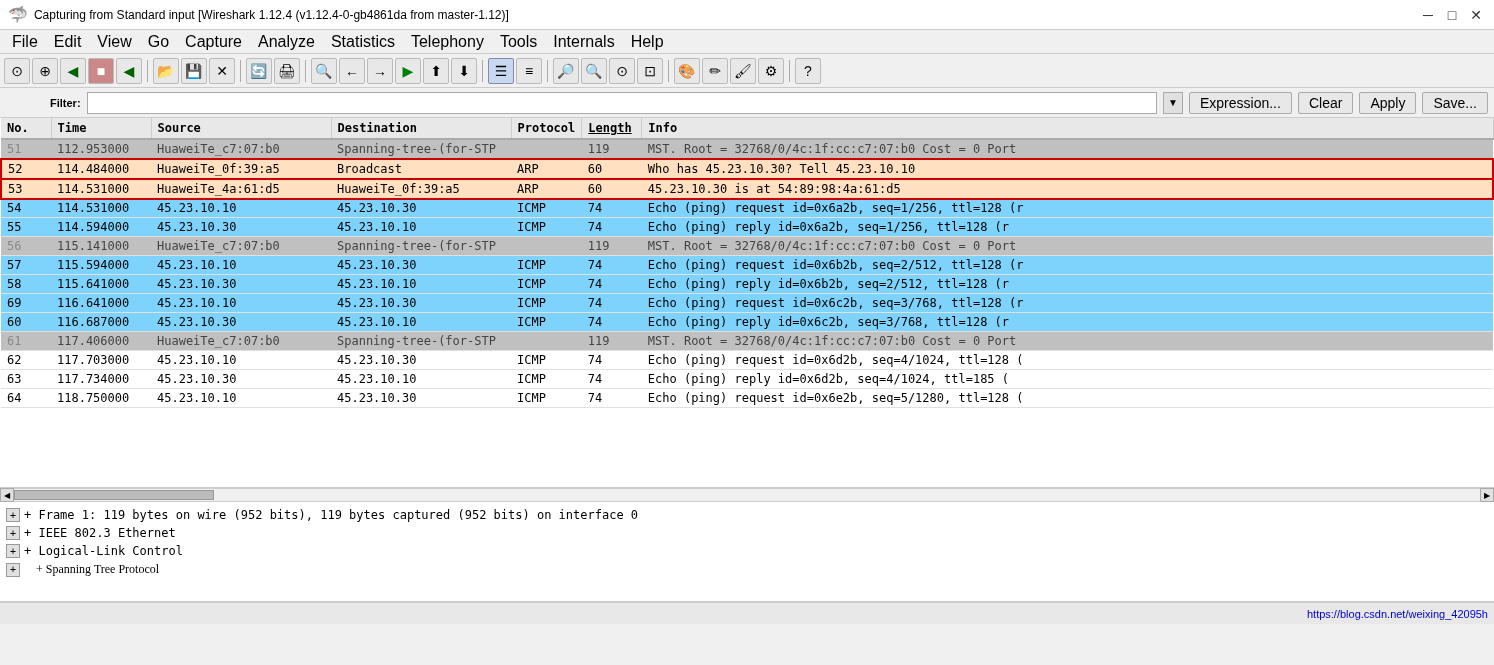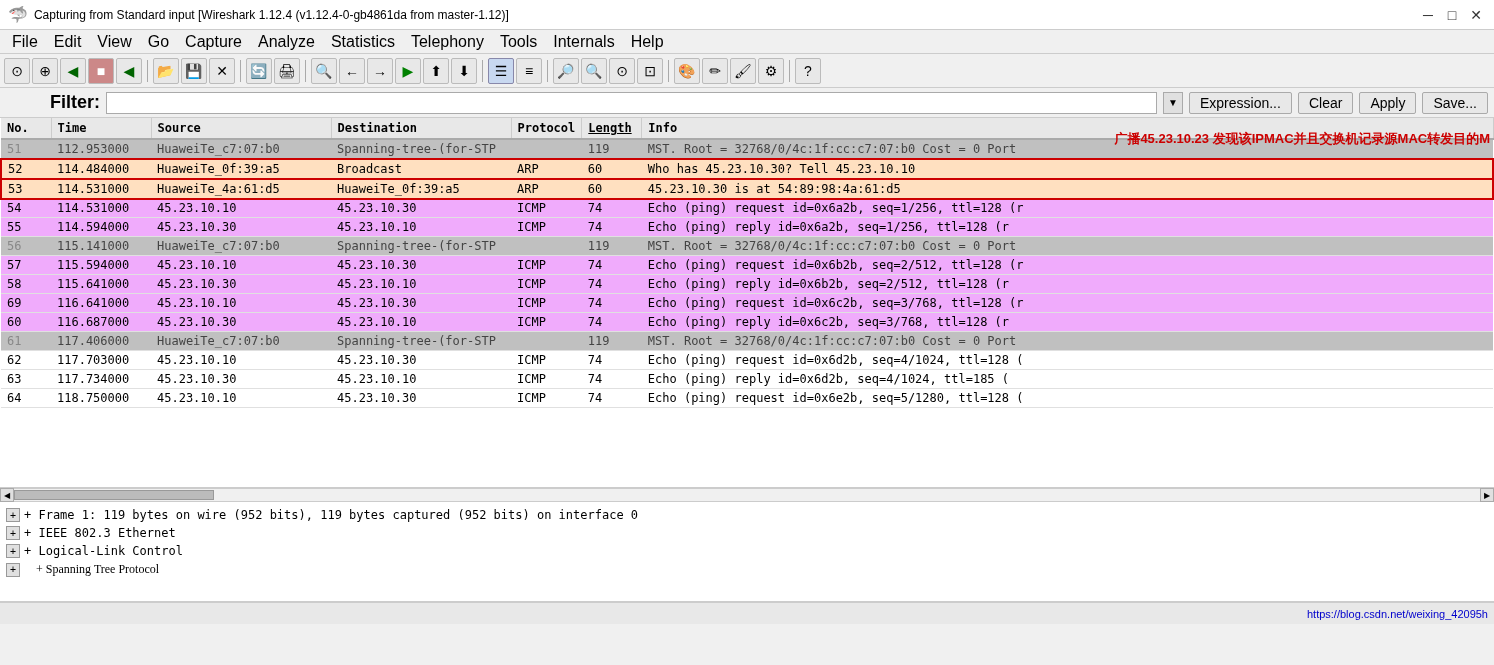--- a/index.html
+++ b/index.html
@@ -63,21 +63,21 @@
     
     #filterbar {
       background: #f0f0f0;
       border-bottom: 1px solid #ccc;
       display: flex;
       align-items: center;
       padding: 3px 6px;
       height: 30px;
       gap: 6px;
     }
-    #filter-label { font-size: 18px; font-weight: bold; color: #000; padding-left: 44px; }
+    #filter-label { font-size: 11px; font-weight: bold; color: #000; padding-left: 44px; }
     #filter-input {
       flex: 1;
       height: 22px;
       border: 1px solid #aaa;
       padding: 0 4px;
       font-size: 12px;
       background: #fff;
     }
     #filter-dropdown {
       width: 20px; height: 22px;
@@ -152,21 +152,21 @@
     
     #packet-table tbody td {
       padding: 2px 6px;
       white-space: nowrap;
       overflow: hidden;
       font-size: 12px;
     }
     
     .row-default { background: #fff; }
     .row-gray { background: #c0c0c0; color: #444; border-radius: 8px; }
-    .row-pink { background: #f0abfc; }
+    .row-pink { background: #7dd3fc; }
     .row-highlighted { background: #ffe0c0; border: 2px solid #cc0000; }
     
     
     #packet-list-container::-webkit-scrollbar { width: 14px; }
     #packet-list-container::-webkit-scrollbar-track { background: #f0f0f0; }
     #packet-list-container::-webkit-scrollbar-thumb { background: #bbb; border: 1px solid #999; }
     
     
     #hscroll {
       height: 14px;
@@ -314,21 +314,20 @@
   <div id="filterbar">
     <label id="filter-label">Filter:</label>
     <input id="filter-input" type="text" value="" style="">
     <div id="filter-dropdown">▼</div>
     <button class="filter-btn">Expression...</button>
     <button class="filter-btn">Clear</button>
     <button class="filter-btn">Apply</button>
     <button class="filter-btn">Save...</button>
   </div>
 
-  <div id="annotation">广播45.23.10.23  发现该IPMAC并且交换机记录源MAC转发目的M</div>
 
   <div id="packet-list-container">
     <table id="packet-table">
       <thead>
         <tr>
           <th style="width:50px;">No.</th>
           <th style="width:100px;">Time</th>
           <th style="width:180px;">Source</th>
           <th style="width:180px;">Destination</th>
           <th style="width:70px;">Protocol</th>

